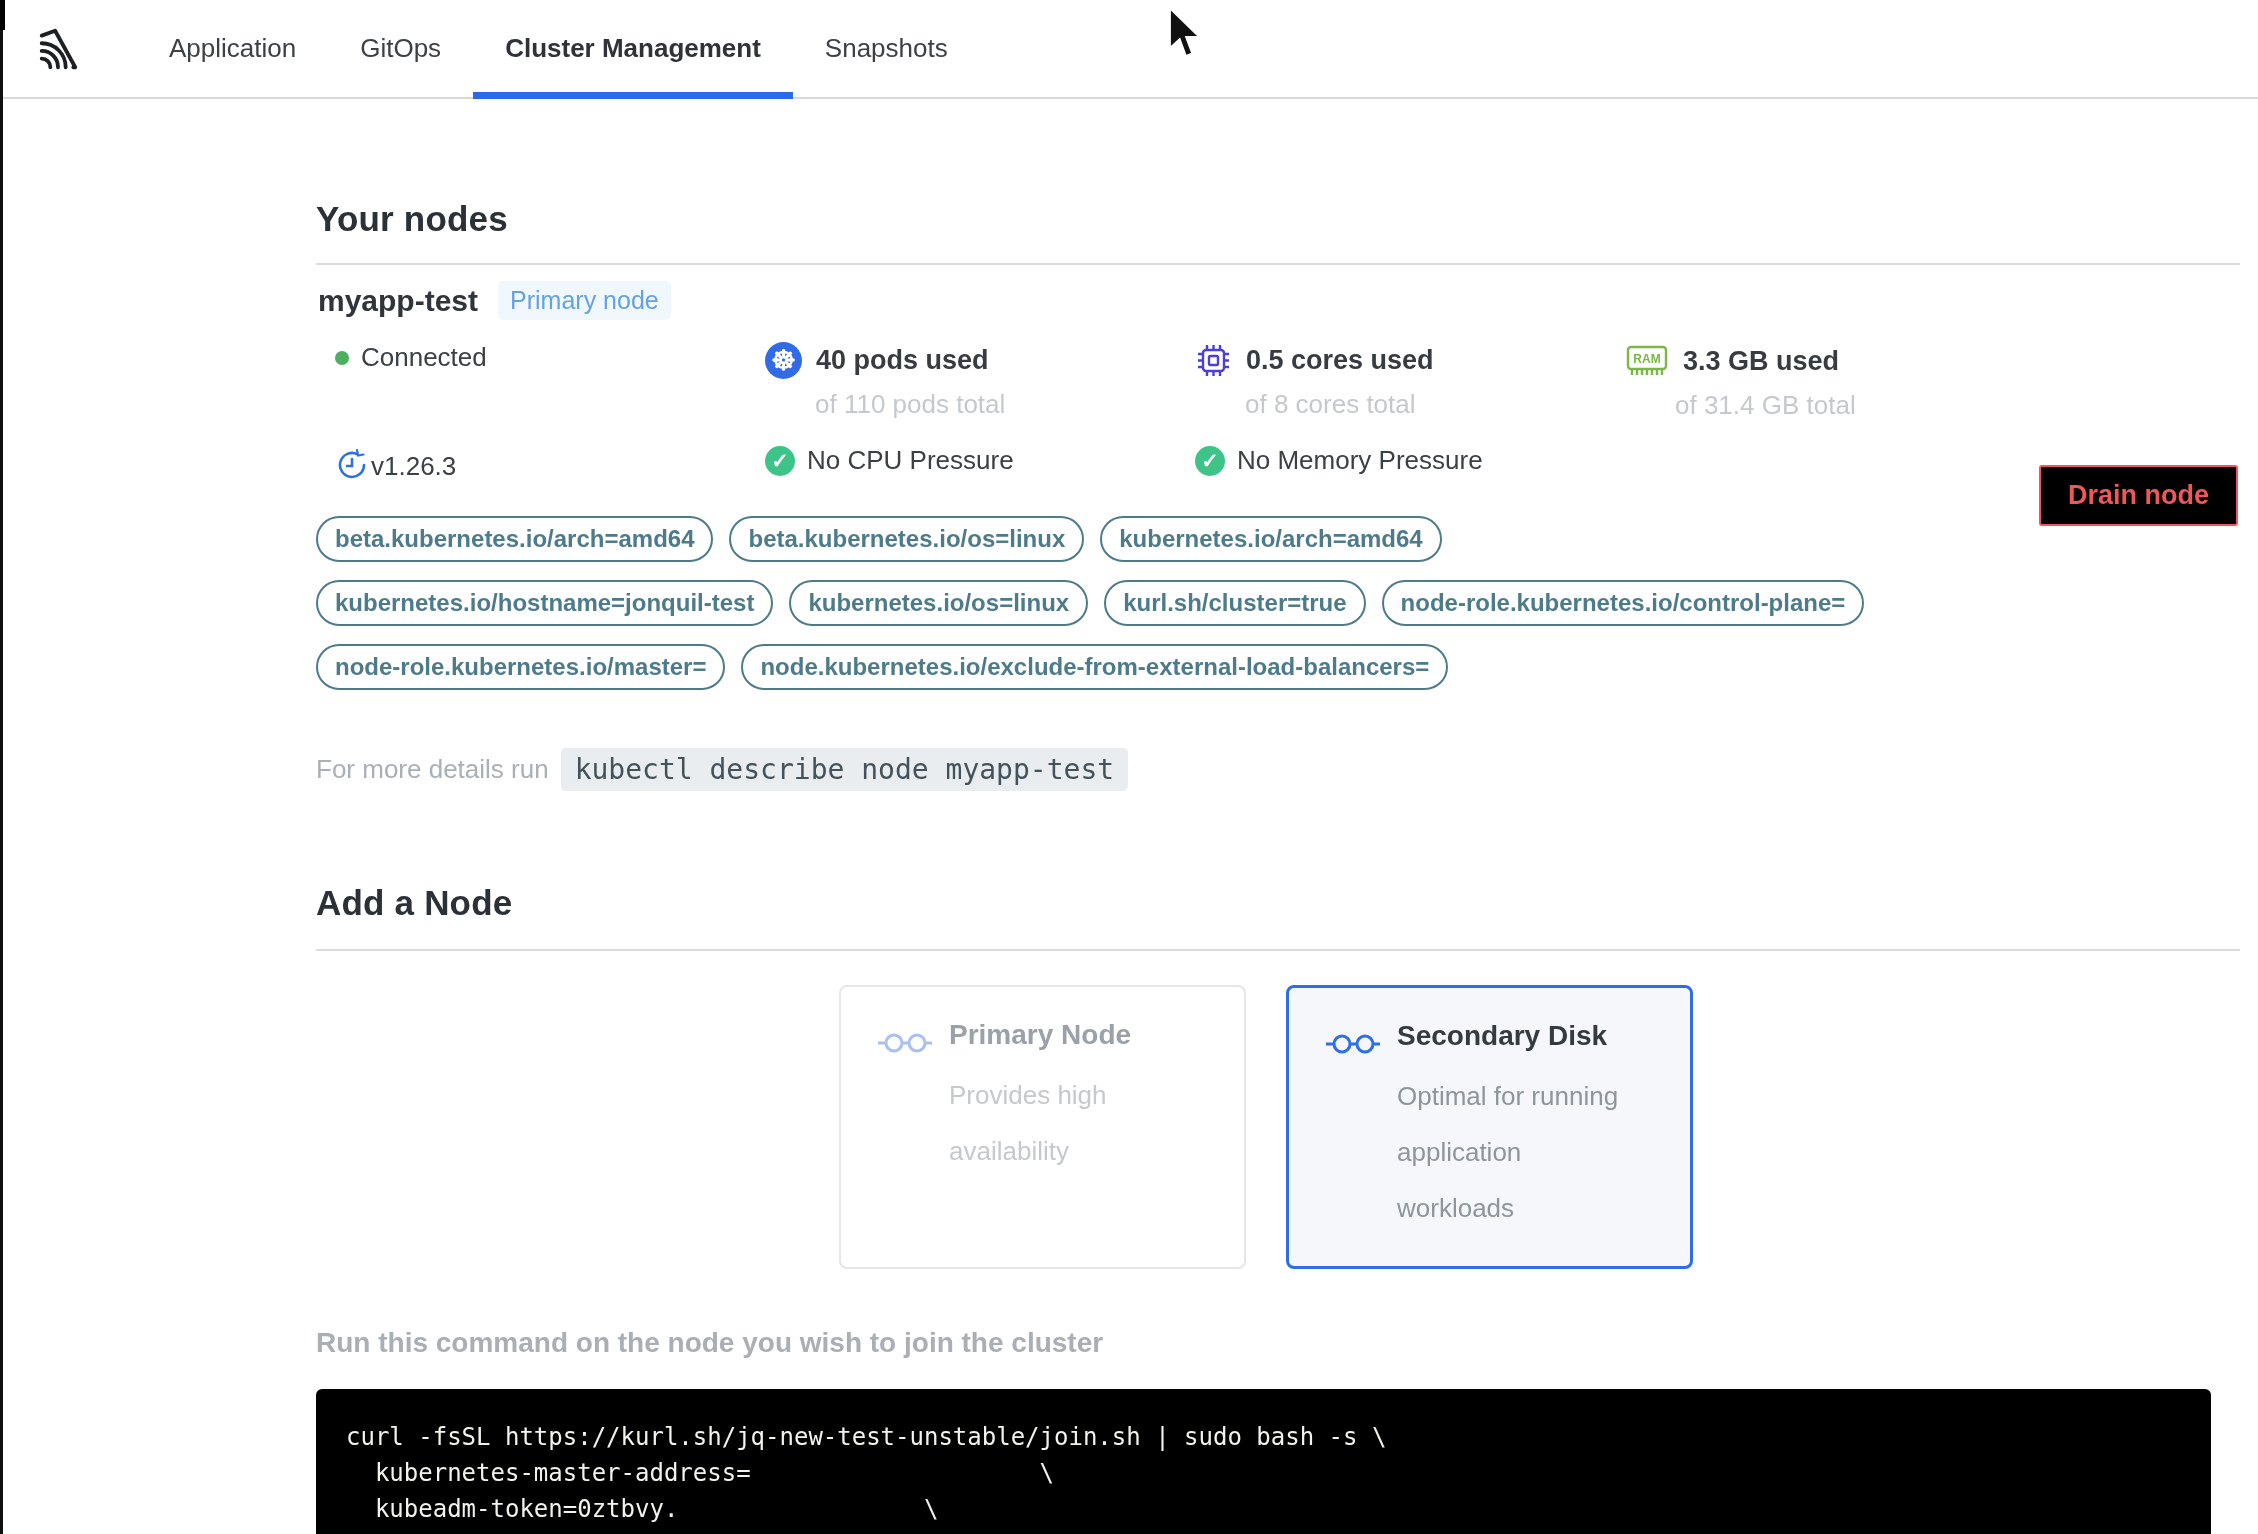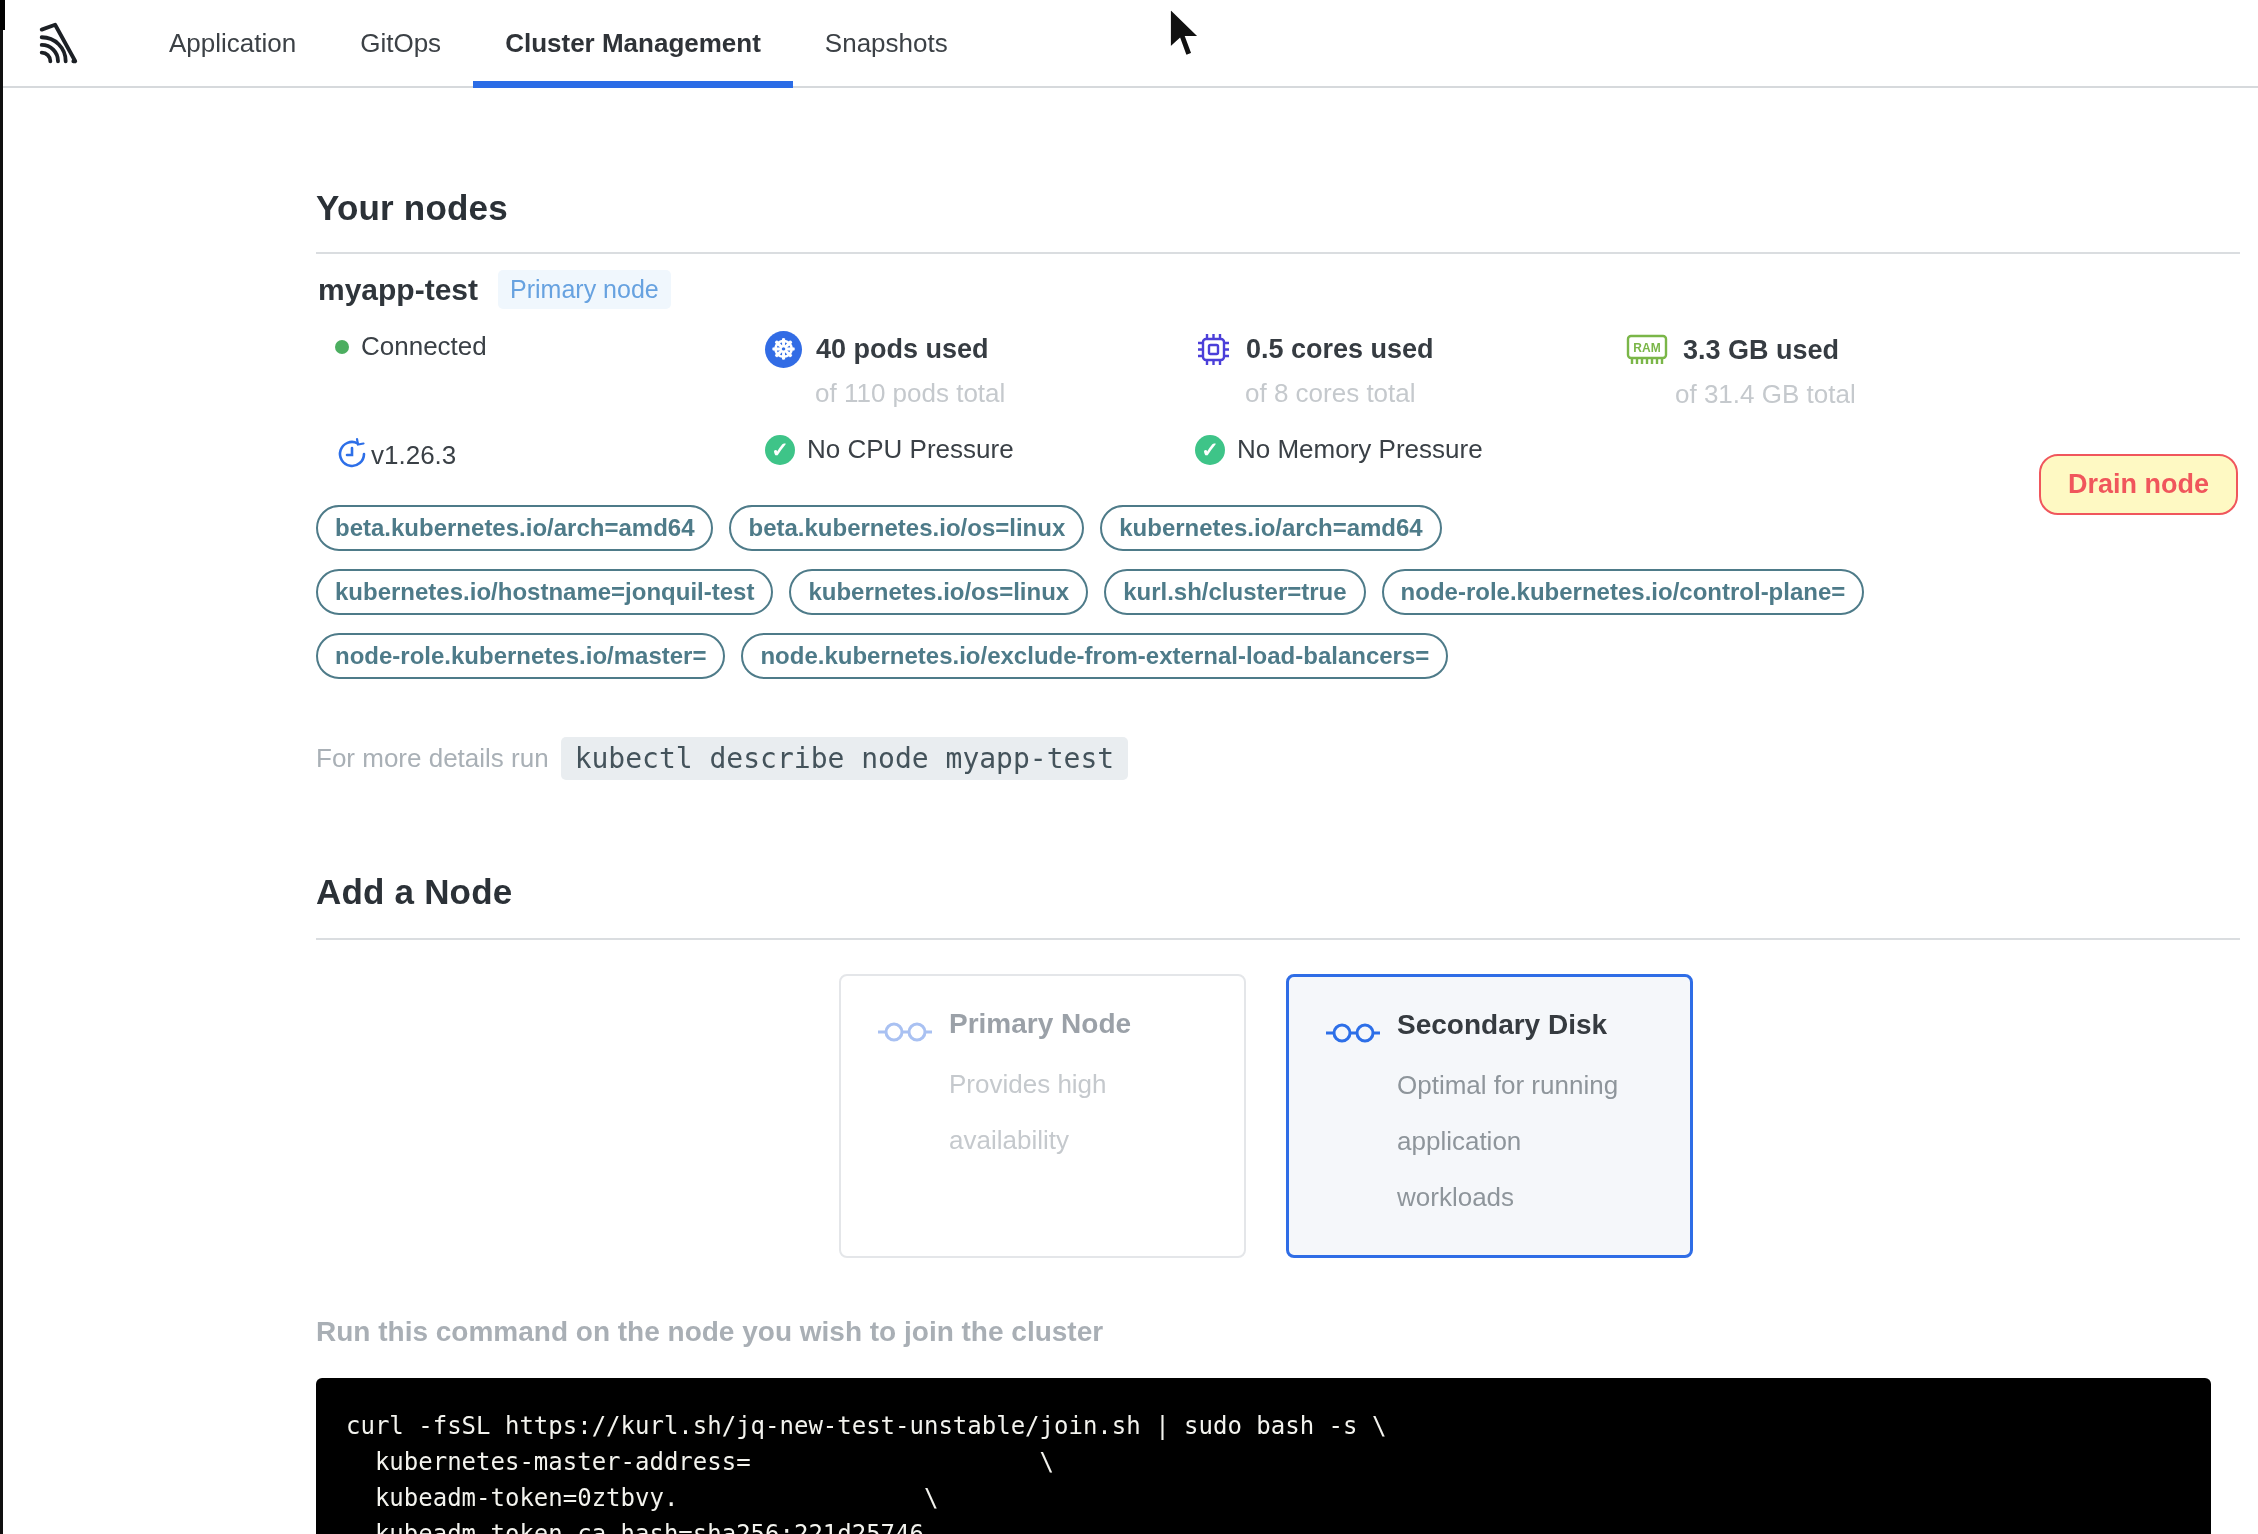--- a/index.html
+++ b/index.html
@@ -8,21 +8,21 @@
     font-family:"Liberation Sans", sans-serif;
     background:#ffffff; color:#3a4046; position:relative;
   }
 
   
   .edge-strip { position:absolute; left:0; top:0; width:3px; height:1534px; background:#101010; z-index:50; }
   .edge-strip-top { position:absolute; left:0; top:0; width:5px; height:30px; background:#000; z-index:51; }
 
   
   .nav {
-    height:88px; display:flex; align-items:center;
+    height:99px; display:flex; align-items:center;
     border-bottom:2px solid #d6d9dc; background:#fff;
     padding-left:35px; position:relative; z-index:2;
   }
   .logo { width:46px; height:48px; margin-right:56px; }
   .tabs { display:flex; height:100%; align-items:center; }
   .tab {
     font-size:26px; color:#3c4146; font-weight:500; padding:0 32px;
     height:100%; display:flex; align-items:center; position:relative; cursor:pointer;
   }
   .tab.active { font-weight:700; color:#2f3338; }
@@ -68,22 +68,22 @@
   .version-wrap { display:flex; align-items:flex-end; gap:2px; font-size:26px; font-weight:500; color:#3a4046; }
 
   .labels { display:flex; flex-wrap:wrap; gap:18px 16px; margin-top:34px; max-width:1580px; }
   .label-pill {
     border:2px solid #4e7b89; color:#4e7b89; border-radius:999px;
     font-size:24px; font-weight:600; padding:7px 17px; white-space:nowrap;
   }
 
   .drain-btn {
     position:absolute; top:200px; right:2px;
-    border:2px solid #f0565c; color:#f0565c; background:#fef9c3;
-    font-size:27px; font-weight:700; border-radius:19px; padding:13px 27px;
+    border:2px solid #f0565c; color:#f0565c; background:#000000;
+    font-size:27px; font-weight:700; border-radius:3px; padding:13px 27px;
     font-family:"Liberation Sans", sans-serif; cursor:pointer;
   }
 
   .details-line { margin-top:58px; font-size:26px; color:#a9b0b6; display:flex; align-items:center; gap:12px; }
   .code-chip {
     background:#e9edf0; color:#44535b; border-radius:5px; padding:5px 14px;
     font-family:"DejaVu Sans Mono", monospace; font-size:28px;
   }
 
   .title-add-node { margin-top:92px; margin-bottom:26px; }

